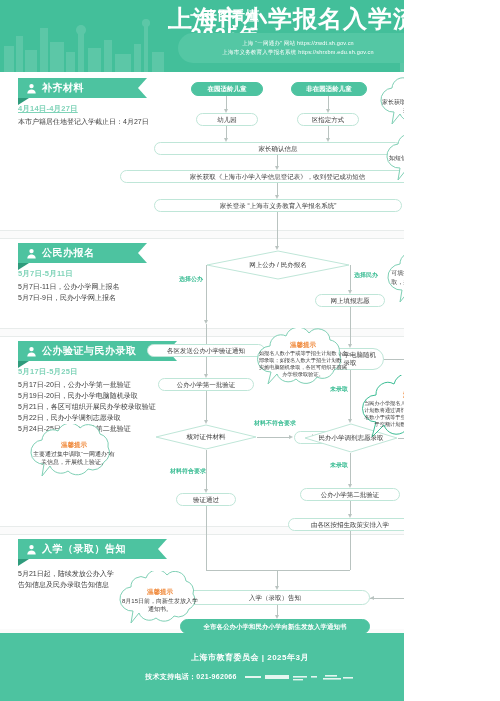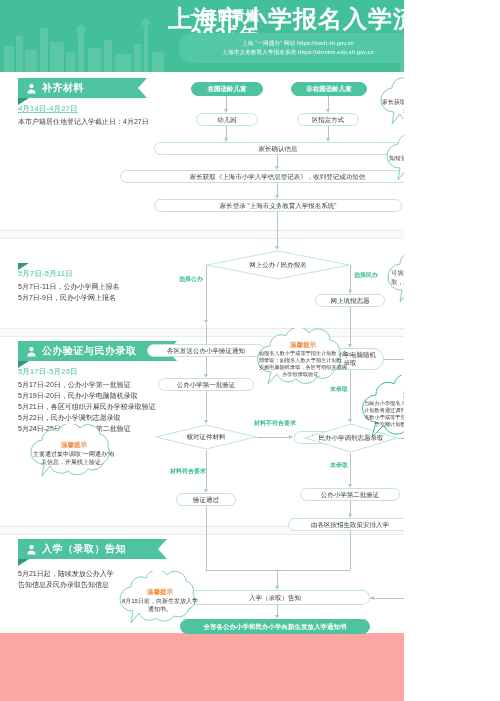--- a/index.html
+++ b/index.html
@@ -182,20 +182,27 @@
     <div class="cloud" style="left:378px;top:56px;width:100px;height:58px;">
       <svg width="100" height="58" viewBox="0 0 100 58">
         <path d="M20 16 a11 11 0 0 1 15-9 a13 13 0 0 1 21-3 a12 12 0 0 1 19 6 a11 11 0 0 1 8 13 a11 11 0 0 1 -4 15 a12 12 0 0 1 -15 7 a13 13 0 0 1 -19 2 a12 12 0 0 1 -17 -5 l-8 10 l2 -12 a11 11 0 0 1 -2 -24 z" fill="#ffffff" stroke="#7fd0b5" stroke-width="1"></path>
       </svg>
       <div class="cloud-inner">
         <div class="cloud-title">温馨提示</div>
         <div class="cloud-text">如短信未收到，可登录入学报名系统查询。</div>
       </div>
     </div>
 
+    <div class="ribbon" style="left:18px;top:171px;width:120px;">
+      <svg class="ribbon-icon" viewBox="0 0 12 12">
+        <circle cx="6" cy="3.4" r="2.4" fill="#ffffff"></circle>
+        <path d="M1.4 11.4c0-2.6 2.1-4.3 4.6-4.3s4.6 1.7 4.6 4.3z" fill="#ffffff"></path>
+      </svg>
+      <span class="ribbon-label">公民办报名</span>
+    </div>
     <div class="ribbon-tail" style="left:18px;top:191px;"></div>
     <div class="sec-date" style="left:18px;top:197px;">5月7日-5月11日</div>
     <div class="sec-notes" style="left:18px;top:210px;">5月7日-11日，公办小学网上报名</div>
     <div class="sec-notes" style="left:18px;top:221px;">5月7日-9日，民办小学网上报名</div>
 
     <div class="arrow-d" style="left:275px;top:174px;"></div>
     <div class="diamond" style="left:206px;top:178px;width:144px;height:30px;">
       <svg class="dshape" viewBox="0 0 144 30" preserveAspectRatio="none">
         <polygon points="72,1 143,15 72,29 1,15" fill="#ffffff" stroke="#bfe6d8" stroke-width="1"></polygon>
       </svg>
@@ -355,14 +362,30 @@
         <path d="M19 16 a10 10 0 0 1 15-9 a12 12 0 0 1 21-3 a11 11 0 0 1 19 6 a10 10 0 0 1 7 13 a10 10 0 0 1 -4 15 a11 11 0 0 1 -15 7 a12 12 0 0 1 -18 2 a11 11 0 0 1 -17 -5 l-8 10 l2 -12 a10 10 0 0 1 -2 -24 z" fill="#ffffff" stroke="#7fd0b5" stroke-width="1"></path>
       </svg>
       <div class="cloud-inner">
         <div class="cloud-title">温馨提示</div>
         <div class="cloud-text">8月15日前，向新生发放入学通知书。</div>
       </div>
     </div>
 
   </div>
 
+  <div class="footer">
+    <div class="footer-main">上海市教育委员会  |  2025年3月</div>
+    <div class="footer-sub">
+      <span class="footer-phone">技术支持电话：021-962066</span>
+      <svg class="footer-mark" width="110" height="9" viewBox="0 0 110 9">
+        <rect x="0" y="3" width="16" height="2" fill="#ffffff"></rect>
+        <rect x="20" y="2" width="24" height="4" fill="#ffffff"></rect>
+        <rect x="48" y="3" width="14" height="1.6" fill="#ffffff"></rect>
+        <rect x="48" y="6" width="10" height="1.4" fill="#ffffff"></rect>
+        <rect x="66" y="3" width="6" height="1.6" fill="#ffffff"></rect>
+        <rect x="80" y="2" width="12" height="1.6" fill="#ffffff"></rect>
+        <rect x="78" y="5" width="18" height="1.6" fill="#ffffff"></rect>
+        <rect x="98" y="4" width="10" height="1.6" fill="#ffffff"></rect>
+      </svg>
+    </div>
+  </div>
 
 </div>
 
 </body></html>

